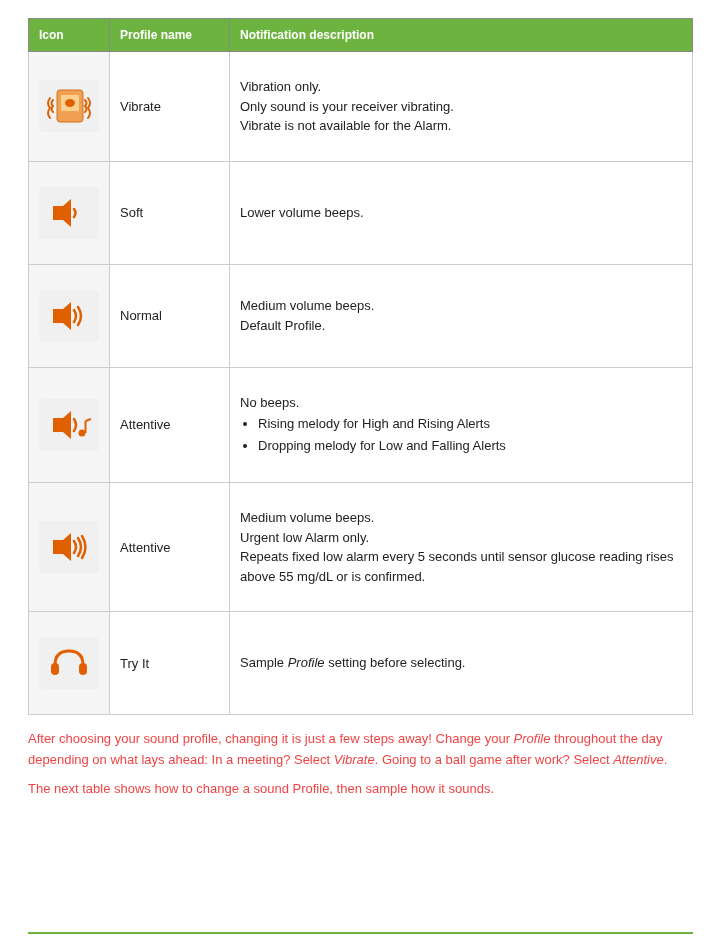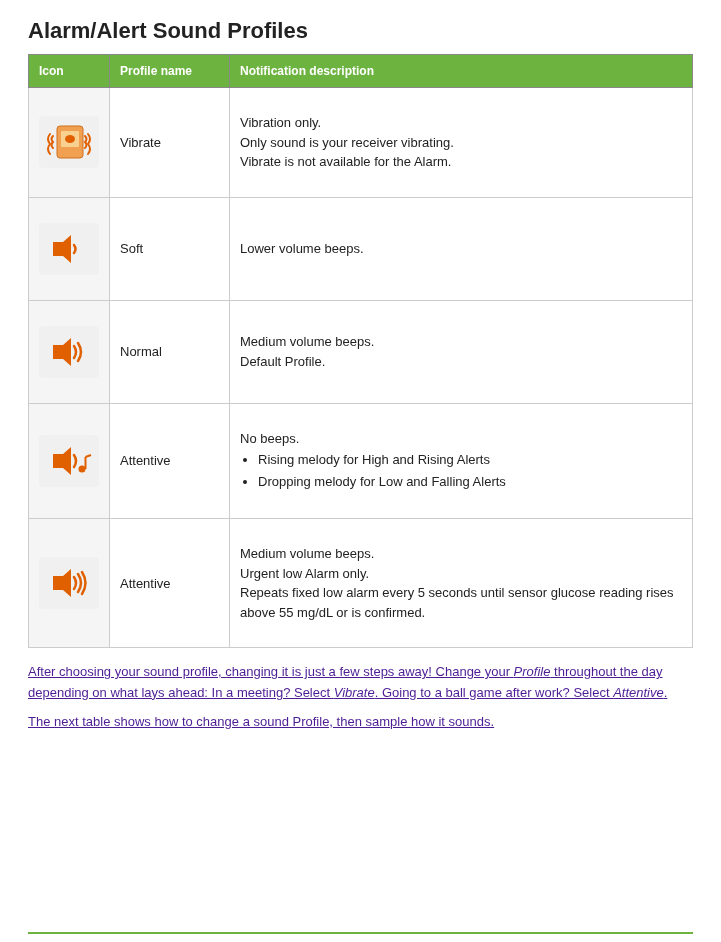--- a/index.html
+++ b/index.html
@@ -81,43 +81,41 @@
 
     .bullet-list li {
       margin-bottom: 2px;
       font-size: 13px;
     }
 
     .footer-text {
       margin-top: 14px;
       font-size: 13px;
       line-height: 1.6;
-      color: #4c1d95;
-      text-decoration: underline;
+      color: #ef4444;
     }
 
     .footer-text p {
       margin-bottom: 8px;
     }
 
     .page-wrapper {
       position: relative;
       min-height: 942px;
     }
 
     em {
       font-style: italic;
     }
   </style>
 </head>
 <body>
 
 <div class="page-wrapper">
 
-  <h1>Alarm/Alert Sound Profiles</h1>
 
   <table>
     <thead>
       <tr>
         <th>Icon</th>
         <th>Profile name</th>
         <th>Notification description</th>
       </tr>
     </thead>
     <tbody>
@@ -216,20 +214,38 @@
           </div>
         </td>
         <td class="profile-cell">Attentive</td>
         <td class="desc-cell">
           Medium volume beeps.<br>
           Urgent low Alarm only.<br>
           Repeats fixed low alarm every 5 seconds until sensor glucose reading rises above 55 mg/dL or is confirmed.
         </td>
       </tr>
 
+      <tr>
+        <td class="icon-cell">
+          <div class="icon-box">
+            <svg width="48" height="40" viewBox="0 0 48 40">
+
+              <path d="M10 22 Q10 8 24 8 Q38 8 38 22" stroke="#e06000" stroke-width="3" fill="none" stroke-linecap="round"></path>
+
+              <rect x="6" y="20" width="8" height="12" rx="4" fill="#e06000"></rect>
+
+              <rect x="34" y="20" width="8" height="12" rx="4" fill="#e06000"></rect>
+            </svg>
+          </div>
+        </td>
+        <td class="profile-cell">Try It</td>
+        <td class="desc-cell">
+          Sample <em>Profile</em> setting before selecting.
+        </td>
+      </tr>
 
     </tbody>
   </table>
 
   <div class="footer-text">
     <p>
       After choosing your sound profile, changing it is just a few steps away! Change your <em>Profile</em> throughout the day depending on what lays ahead: In a meeting? Select <em>Vibrate</em>. Going to a ball game after work? Select <em>Attentive</em>.
     </p>
     <p>
       The next table shows how to change a sound Profile, then sample how it sounds.

